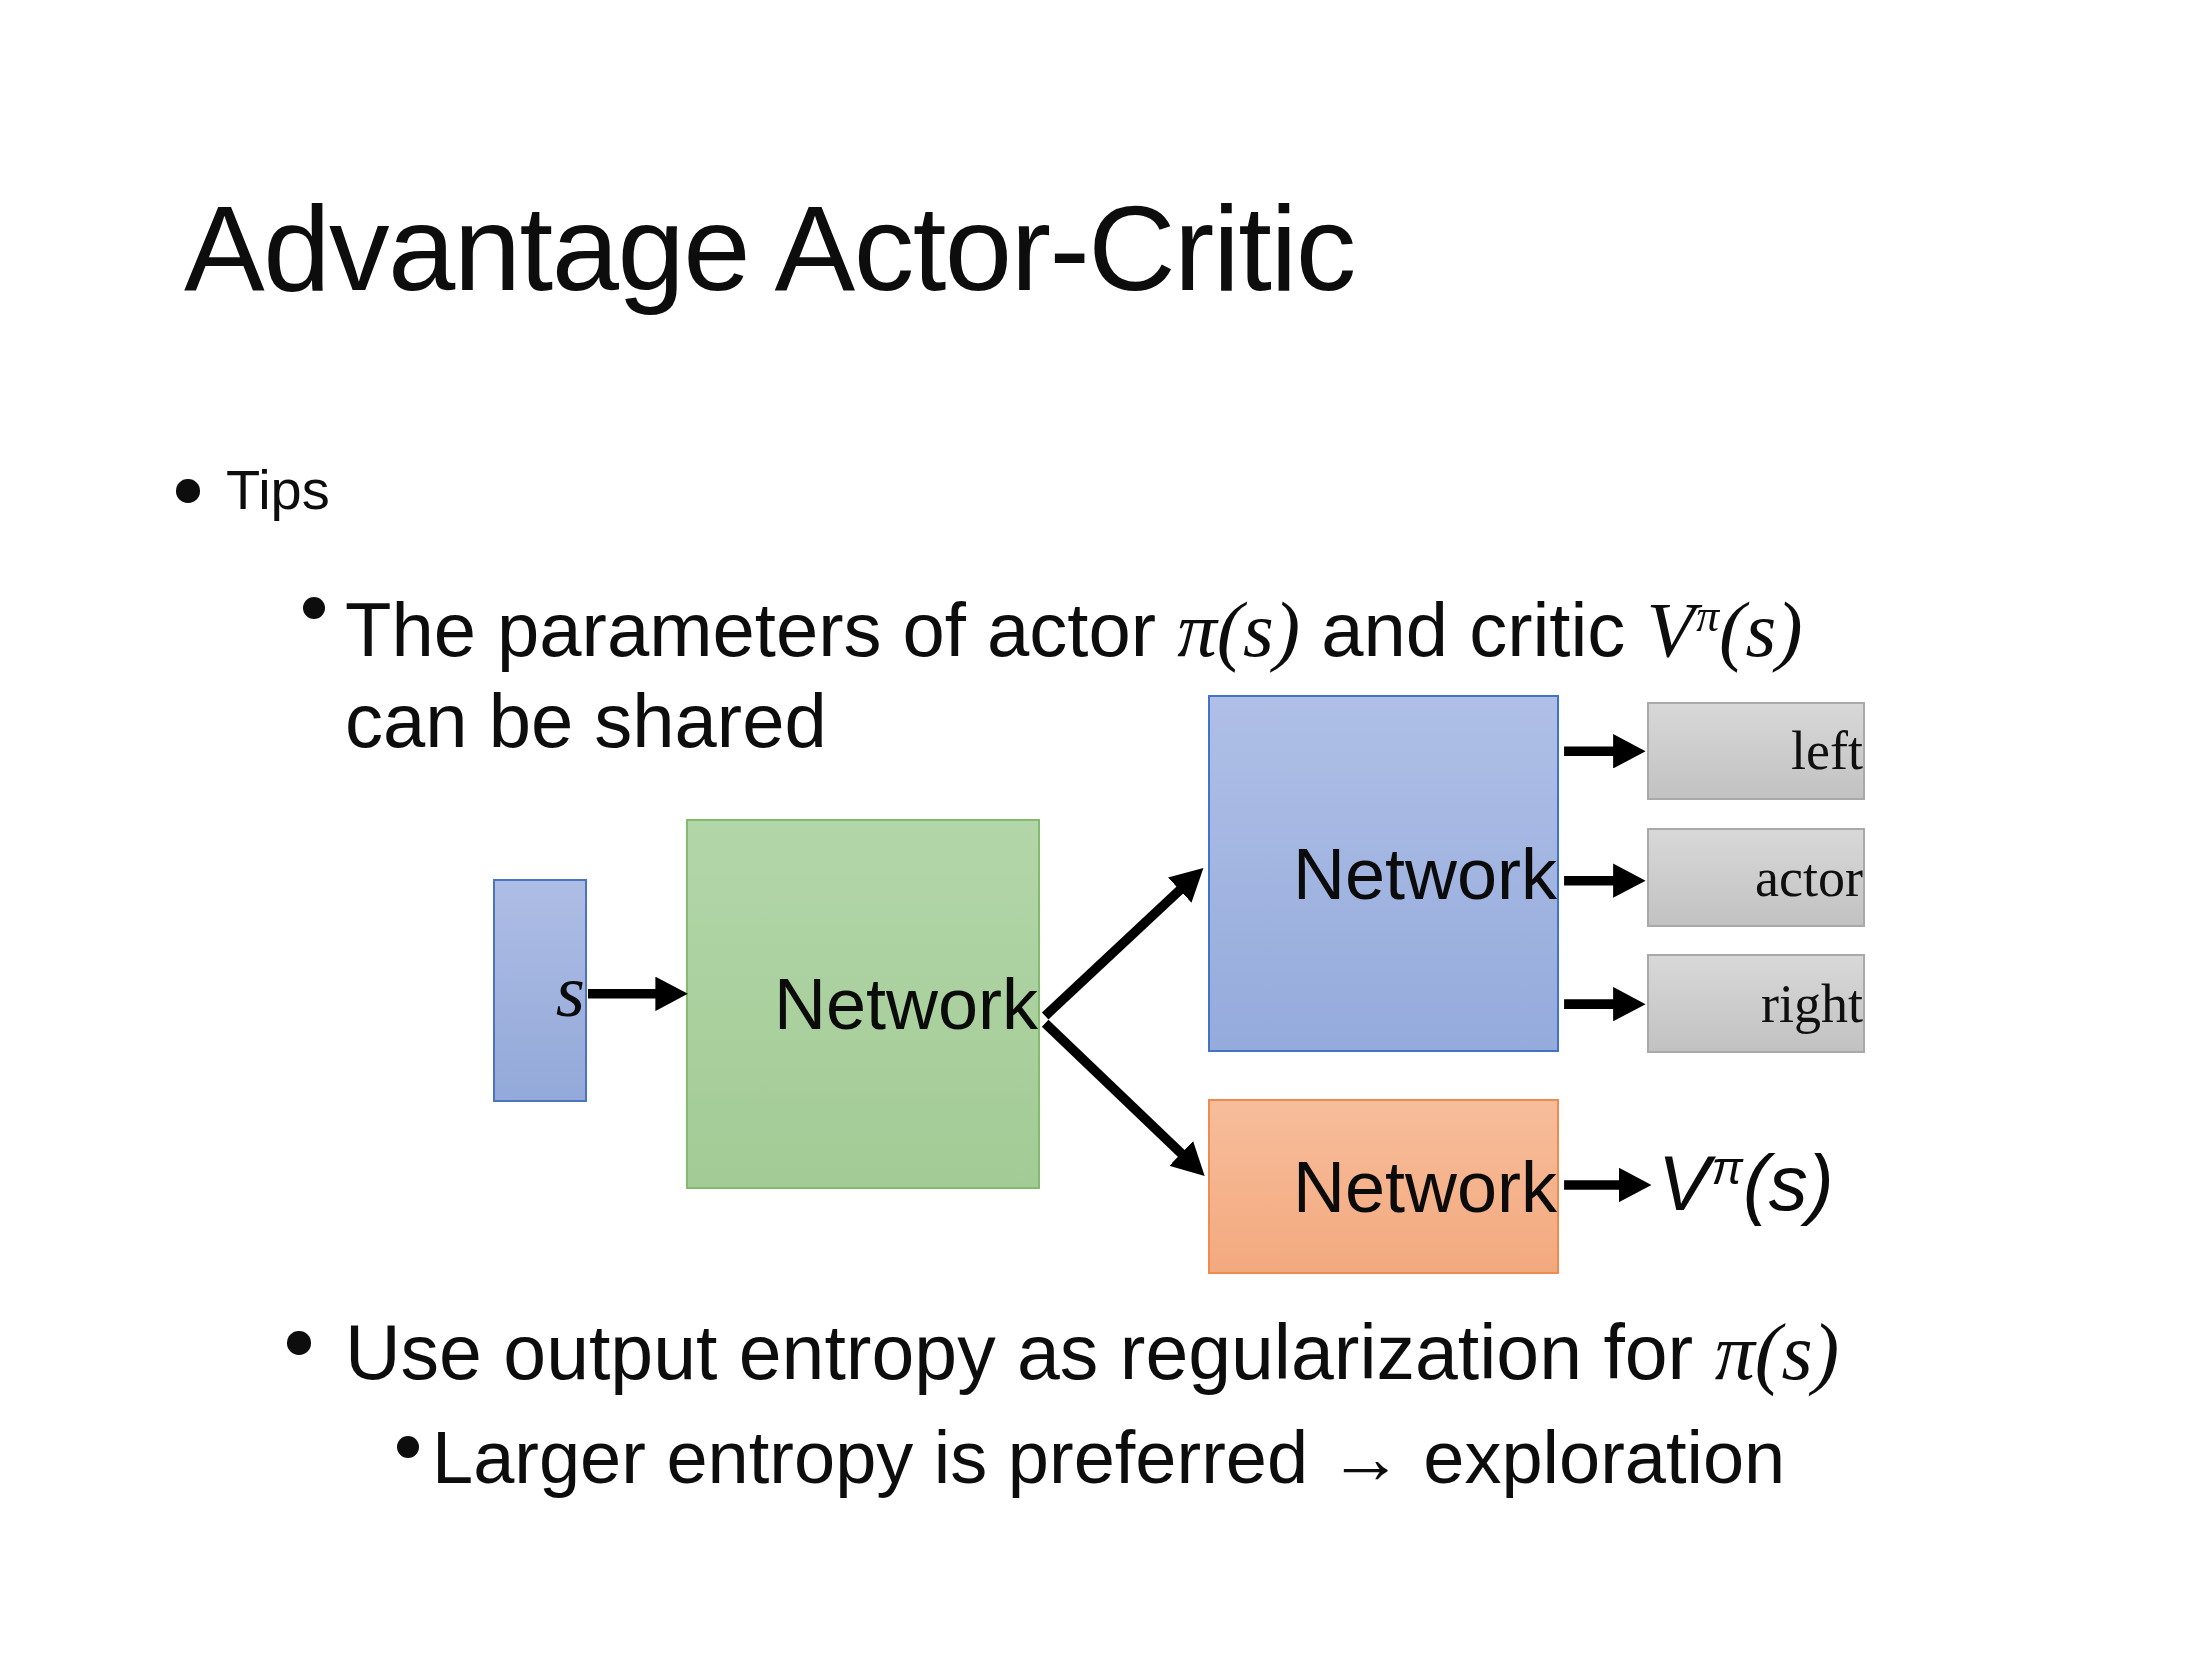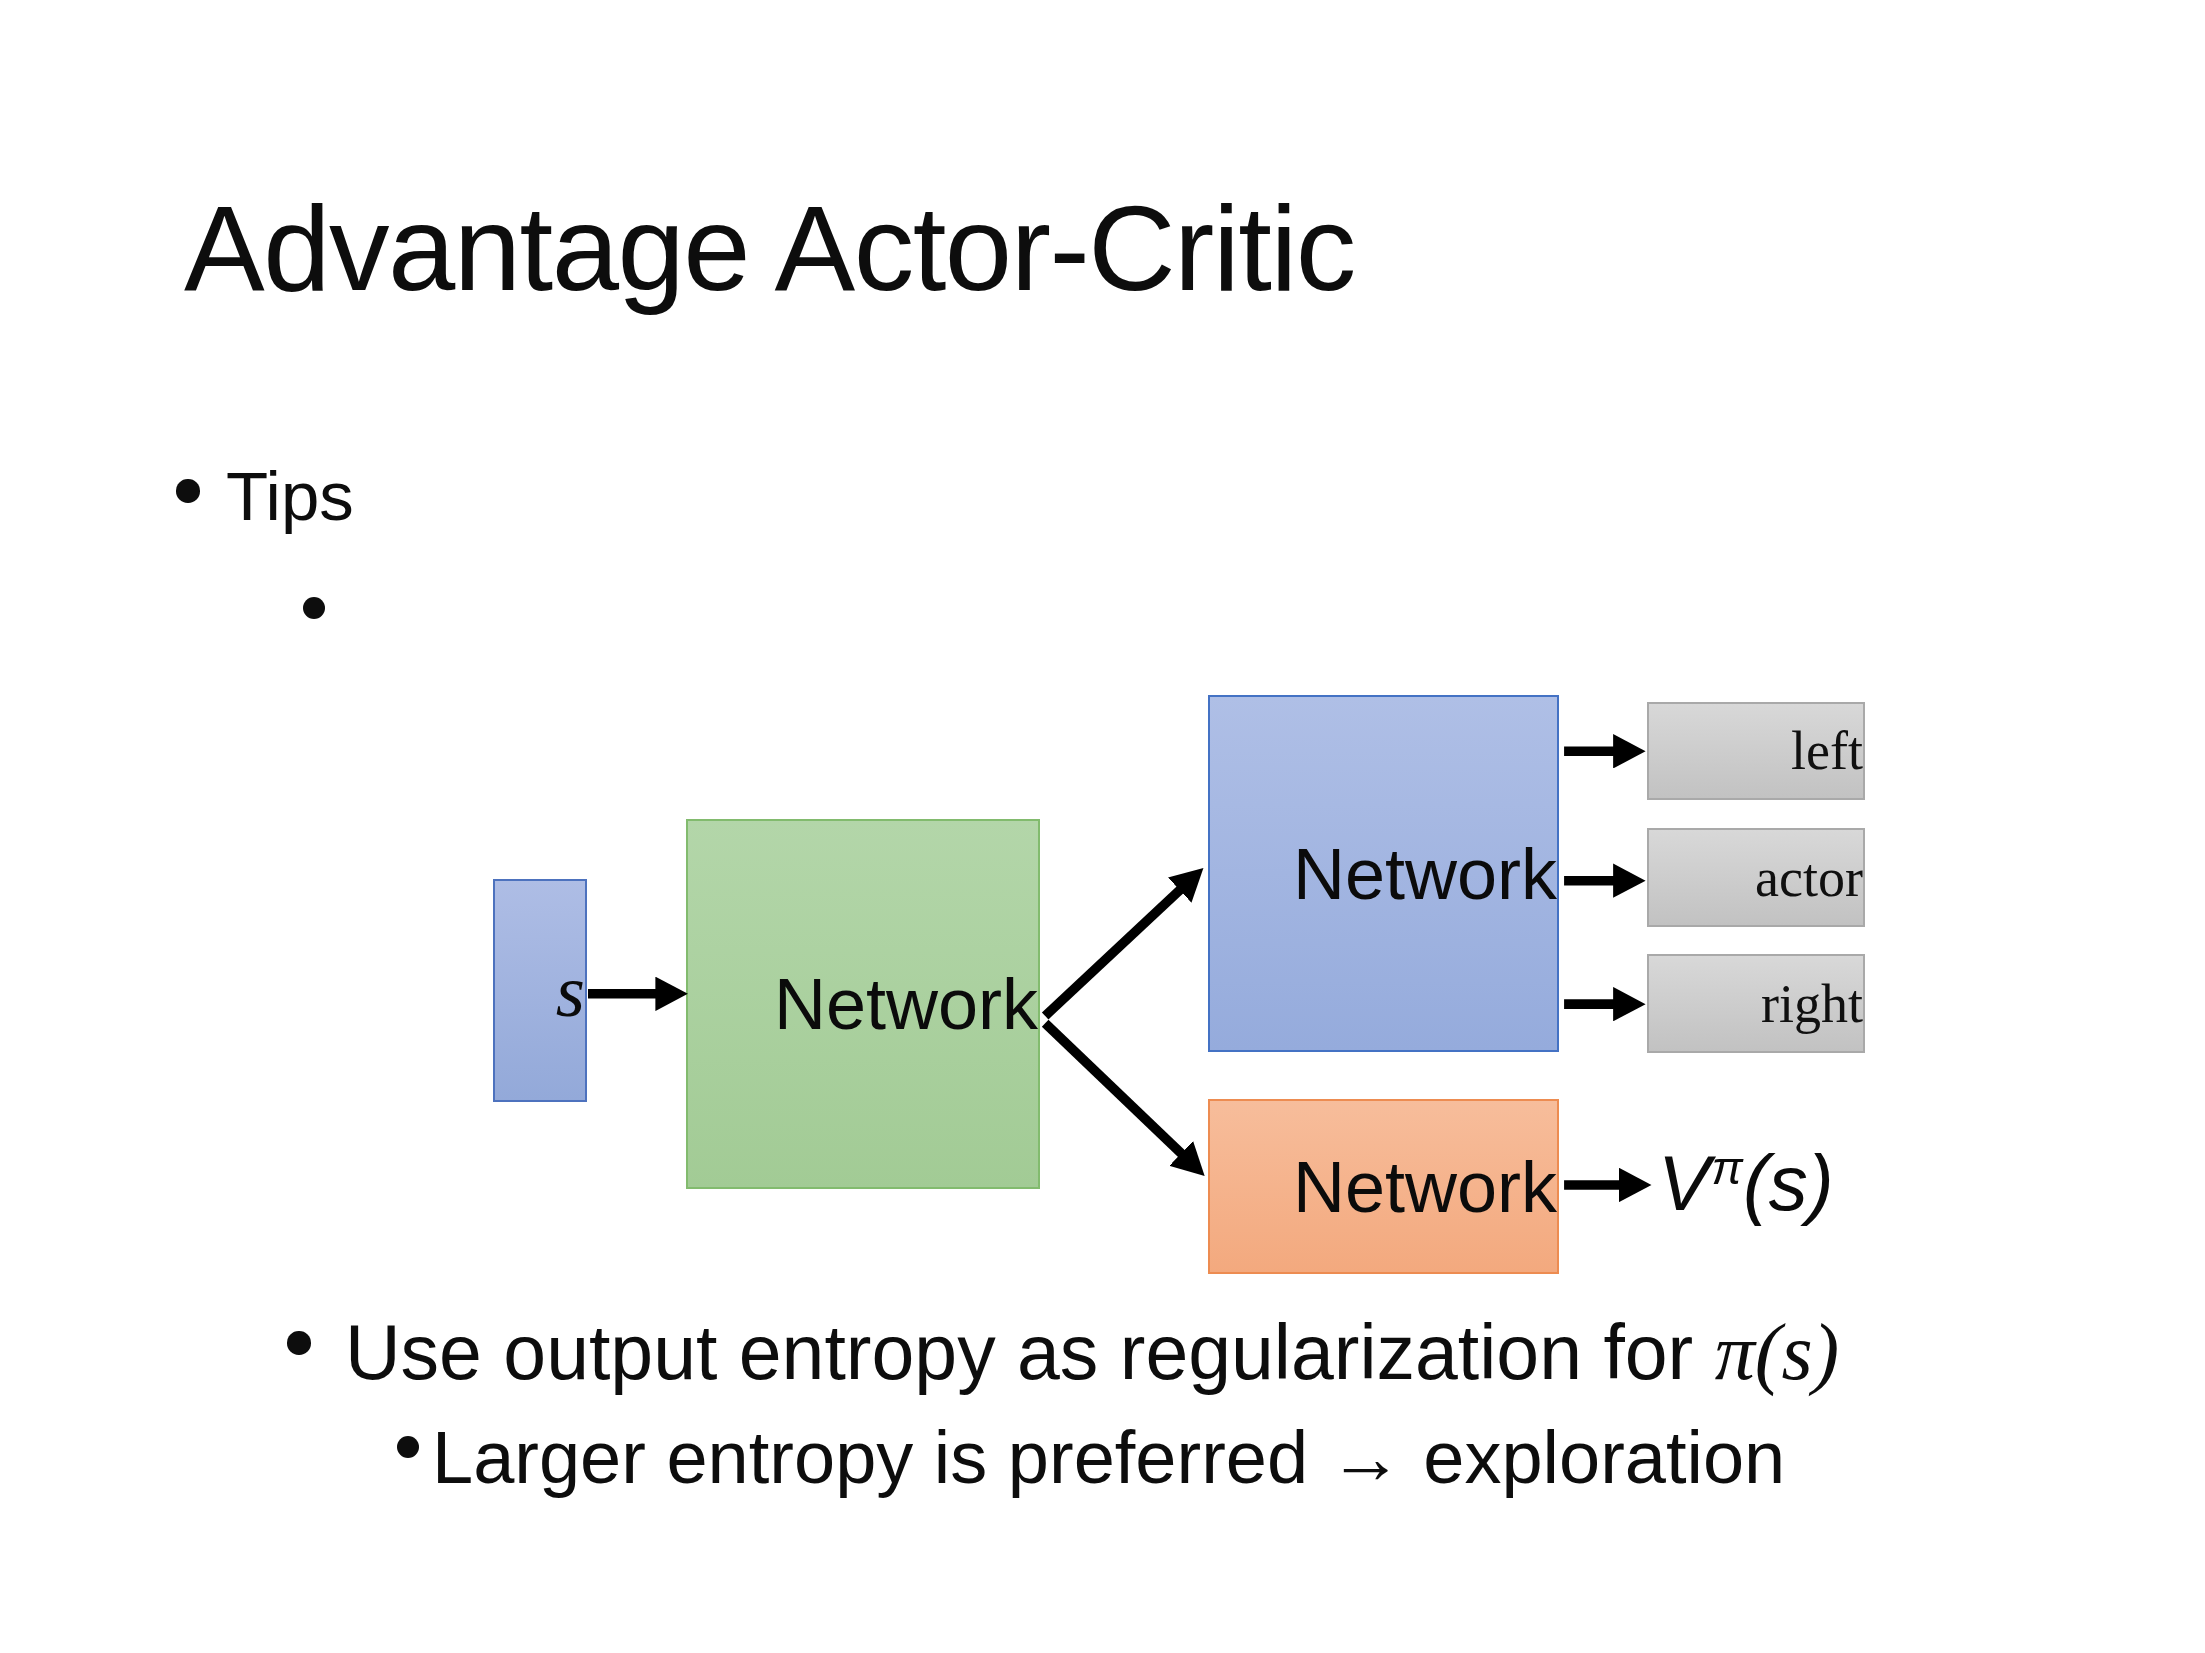--- a/index.html
+++ b/index.html
@@ -17,21 +17,21 @@
     font-size:121px;letter-spacing:-1.5px;line-height:1.05;
     color:#0d0d0d;white-space:nowrap;
   }
   .dot{position:absolute;background:#0d0d0d;border-radius:50%;}
   #dot-tips{left:176px;top:479px;width:23.5px;height:23.5px;}
   #dot-b1{left:303px;top:597px;width:22px;height:22px;}
   #dot-b2{left:287px;top:1331px;width:23.5px;height:23.5px;}
   #dot-b3{left:397px;top:1436px;width:22px;height:22px;}
 
   .textline{position:absolute;white-space:nowrap;color:#0d0d0d;}
-  #tips-line{left:226px;top:457px;font-size:69px;}
+  #tips-line{left:226px;top:457px;font-size:56px;}
   #b1-block{left:345px;top:570px;font-size:76px;line-height:91px;}
   #b2-line{left:345px;top:1307px;font-size:77px;}
   #b3-line{left:432px;top:1415px;font-size:74px;}
 
   .math{font-family:"Liberation Serif",serif;font-style:italic;font-size:1.04em;}
   .msup{font-size:0.6em;vertical-align:0.55em;margin-left:1.5px;}
 
   
   .box{
     position:absolute;box-sizing:border-box;
@@ -81,20 +81,26 @@
 <body>
 
 <div class="slide">
 
   <div class="title">Advantage Actor-Critic</div>
 
   <div class="dot" id="dot-tips"></div>
   <div class="textline" id="tips-line">Tips</div>
 
   <div class="dot" id="dot-b1"></div>
+  <div class="textline" id="b1-block">
+    <div>
+      <span>The parameters of actor </span><span class="math">π(s)</span><span>  and critic </span><span class="math">V</span><span class="math msup">π</span><span class="math">(s)</span>
+    </div>
+    <div>can be shared</div>
+  </div>
 
   <div class="box" id="box-s">
     <span id="label-s">s</span>
   </div>
 
   <div class="box" id="box-shared">
     <span class="net-label">Network</span>
   </div>
 
   <div class="box" id="box-actor">

